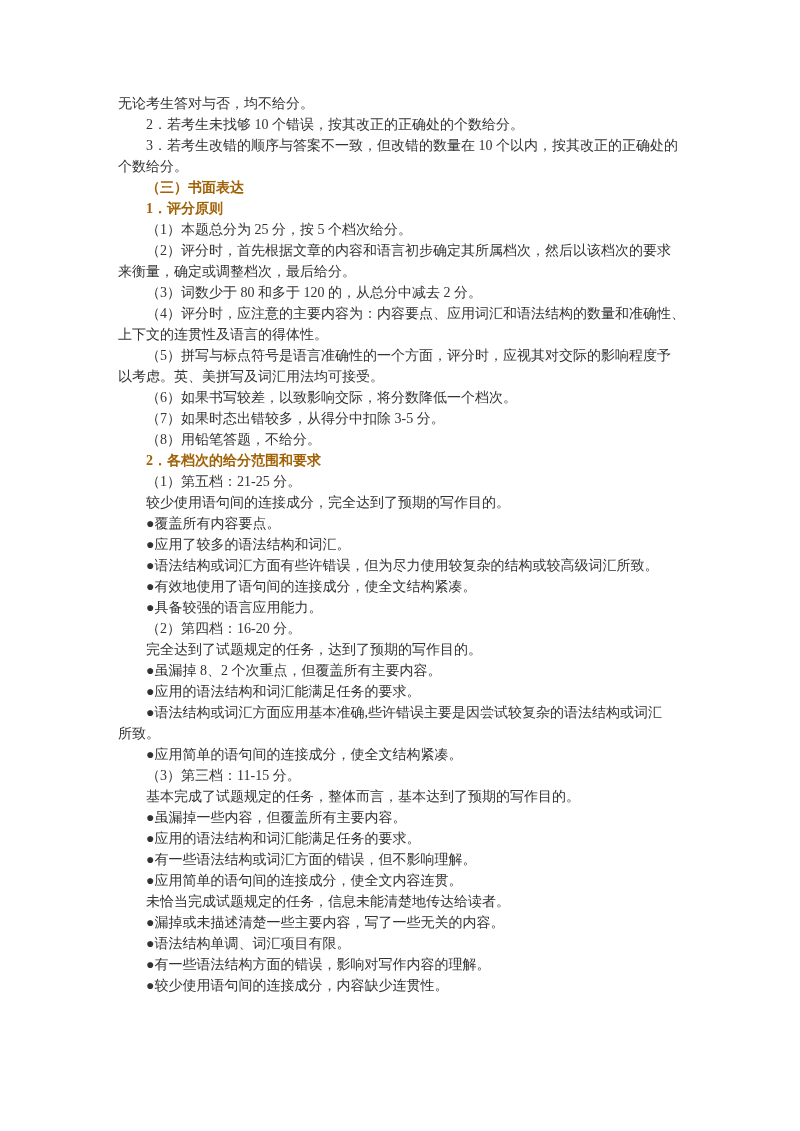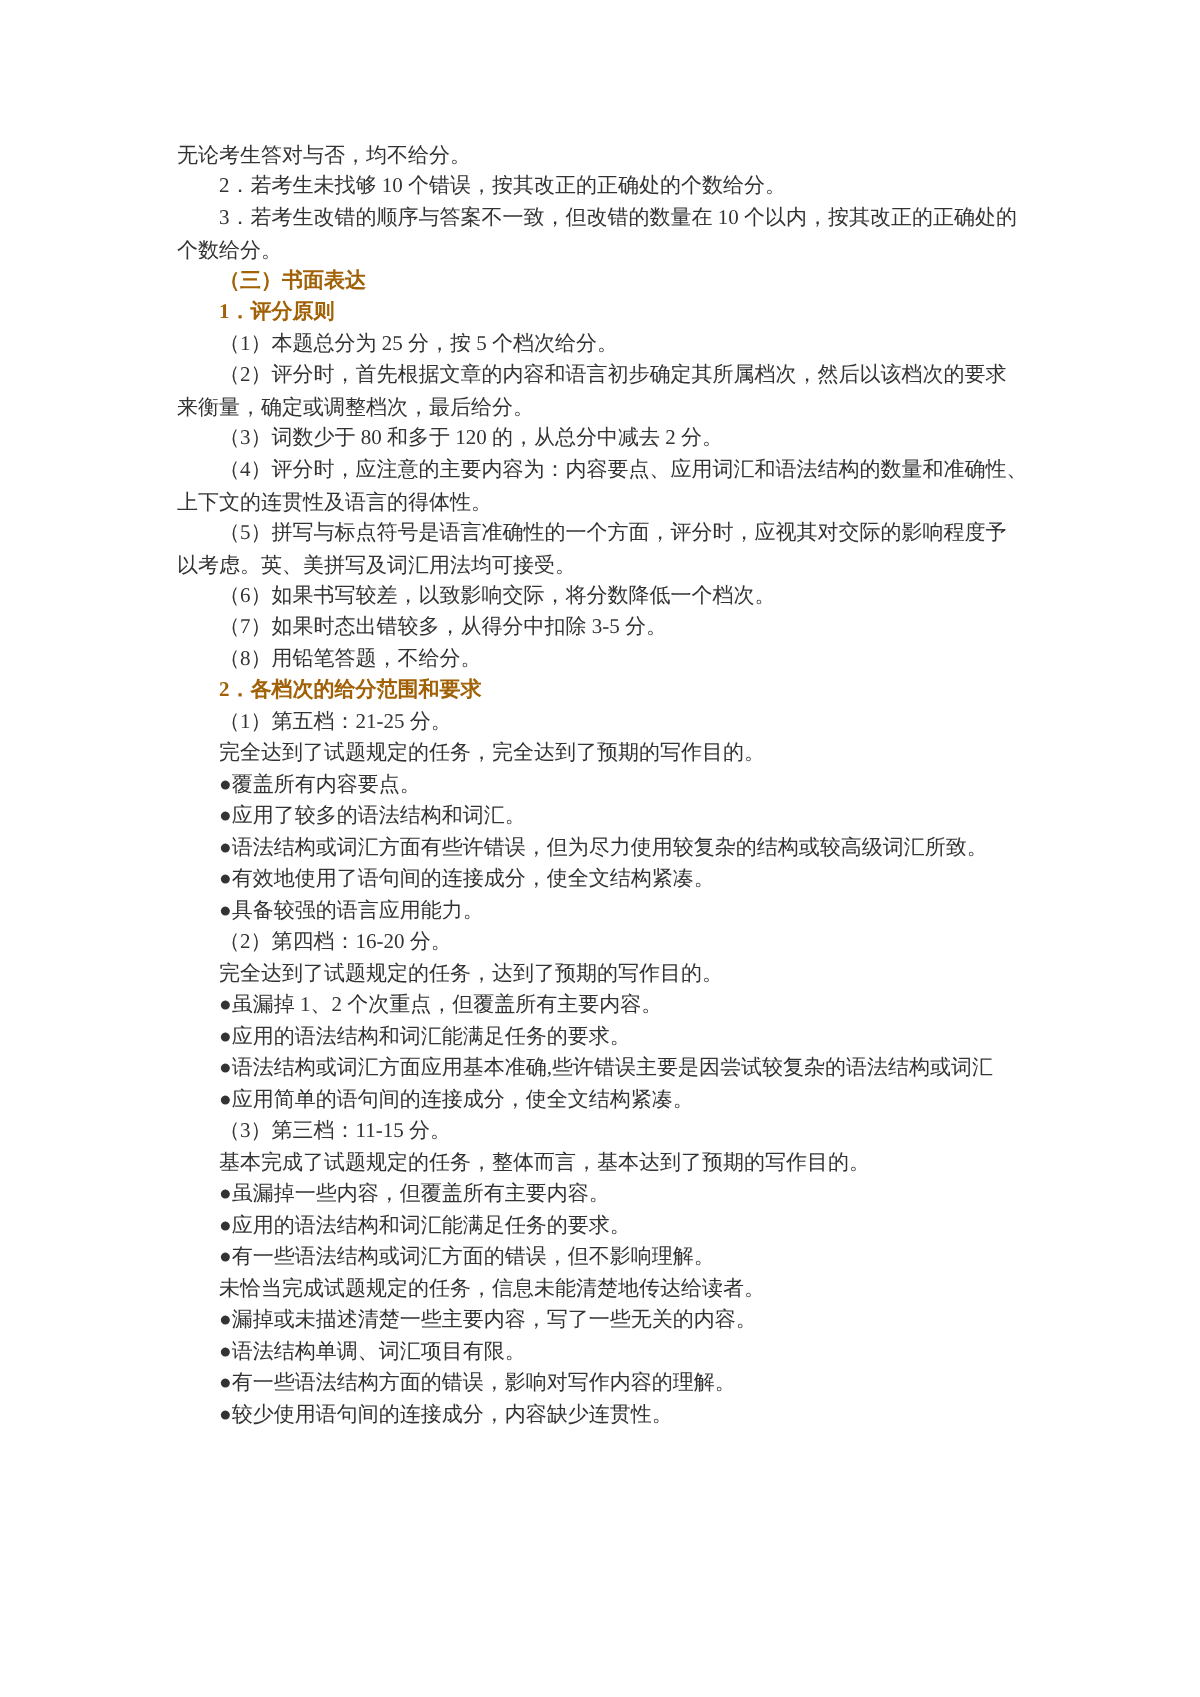--- a/index.html
+++ b/index.html
@@ -55,36 +55,38 @@
       <div class="line indent">（3）词数少于 80 和多于 120 的，从总分中减去 2 分。</div>
       <div class="line indent">（4）评分时，应注意的主要内容为：内容要点、应用词汇和语法结构的数量和准确性、</div>
       <div class="line">上下文的连贯性及语言的得体性。</div>
       <div class="line indent">（5）拼写与标点符号是语言准确性的一个方面，评分时，应视其对交际的影响程度予</div>
       <div class="line">以考虑。英、美拼写及词汇用法均可接受。</div>
       <div class="line indent">（6）如果书写较差，以致影响交际，将分数降低一个档次。</div>
       <div class="line indent">（7）如果时态出错较多，从得分中扣除 3-5 分。</div>
       <div class="line indent">（8）用铅笔答题，不给分。</div>
       <div class="line indent bold">2．各档次的给分范围和要求</div>
       <div class="line indent">（1）第五档：21-25 分。</div>
-      <div class="line indent">完全达到了试题规定的任务，完全达到了预期的写作目的。</div>
+      <div class="line indent">较少使用语句间的连接成分，完全达到了预期的写作目的。</div>
       <div class="line indent">●覆盖所有内容要点。</div>
       <div class="line indent">●应用了较多的语法结构和词汇。</div>
       <div class="line indent">●语法结构或词汇方面有些许错误，但为尽力使用较复杂的结构或较高级词汇所致。</div>
       <div class="line indent">●有效地使用了语句间的连接成分，使全文结构紧凑。</div>
       <div class="line indent">●具备较强的语言应用能力。</div>
       <div class="line indent">（2）第四档：16-20 分。</div>
       <div class="line indent">完全达到了试题规定的任务，达到了预期的写作目的。</div>
-      <div class="line indent">●虽漏掉 1、2 个次重点，但覆盖所有主要内容。</div>
+      <div class="line indent">●虽漏掉 8、2 个次重点，但覆盖所有主要内容。</div>
       <div class="line indent">●应用的语法结构和词汇能满足任务的要求。</div>
       <div class="line indent">●语法结构或词汇方面应用基本准确,些许错误主要是因尝试较复杂的语法结构或词汇</div>
+      <div class="line">所致。</div>
       <div class="line indent">●应用简单的语句间的连接成分，使全文结构紧凑。</div>
       <div class="line indent">（3）第三档：11-15 分。</div>
       <div class="line indent">基本完成了试题规定的任务，整体而言，基本达到了预期的写作目的。</div>
       <div class="line indent">●虽漏掉一些内容，但覆盖所有主要内容。</div>
       <div class="line indent">●应用的语法结构和词汇能满足任务的要求。</div>
       <div class="line indent">●有一些语法结构或词汇方面的错误，但不影响理解。</div>
+      <div class="line indent">●应用简单的语句间的连接成分，使全文内容连贯。</div>
       <div class="line indent">未恰当完成试题规定的任务，信息未能清楚地传达给读者。</div>
       <div class="line indent">●漏掉或未描述清楚一些主要内容，写了一些无关的内容。</div>
       <div class="line indent">●语法结构单调、词汇项目有限。</div>
       <div class="line indent">●有一些语法结构方面的错误，影响对写作内容的理解。</div>
       <div class="line indent">●较少使用语句间的连接成分，内容缺少连贯性。</div>
     </div>
 </div>
 
 </body></html>

